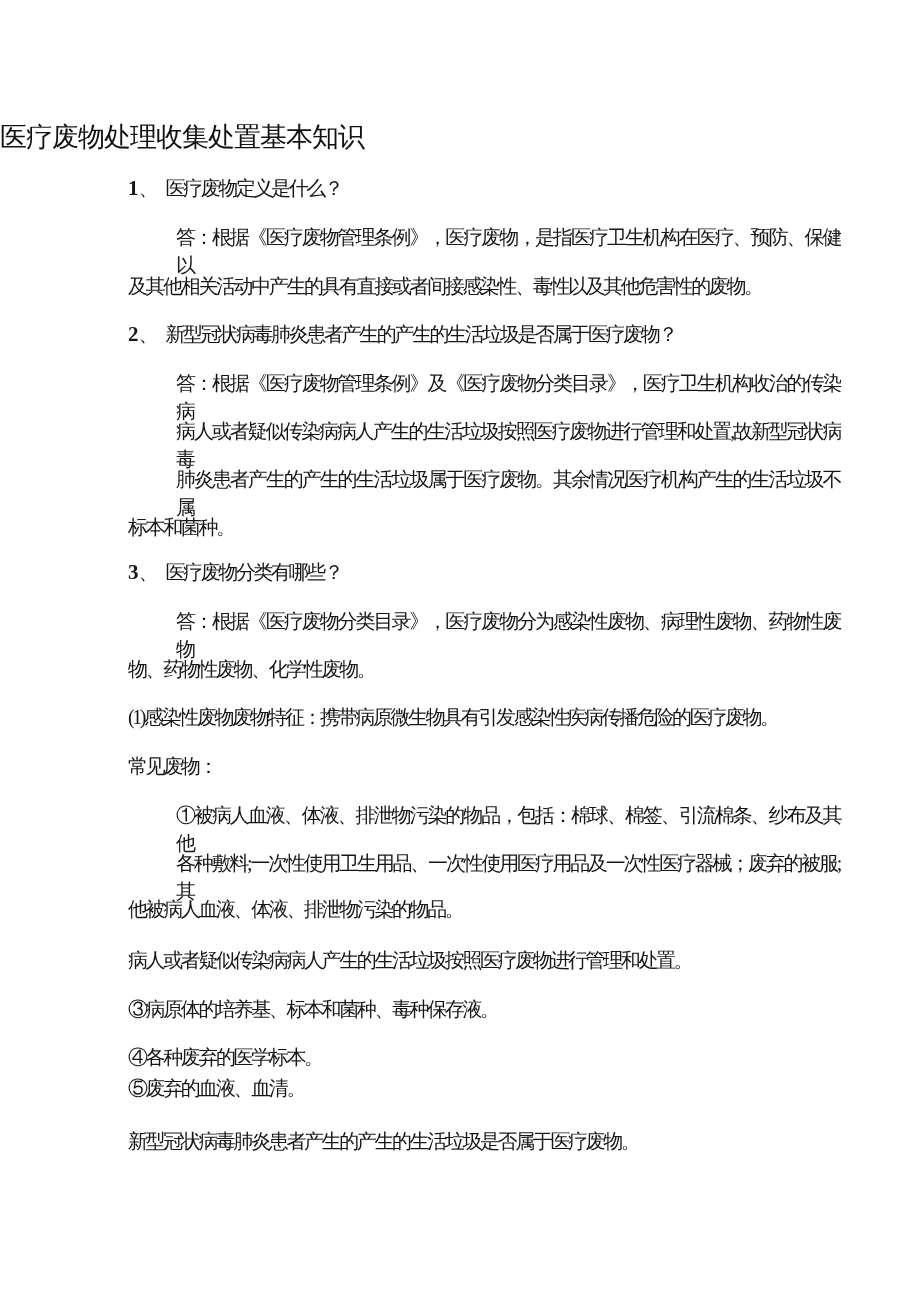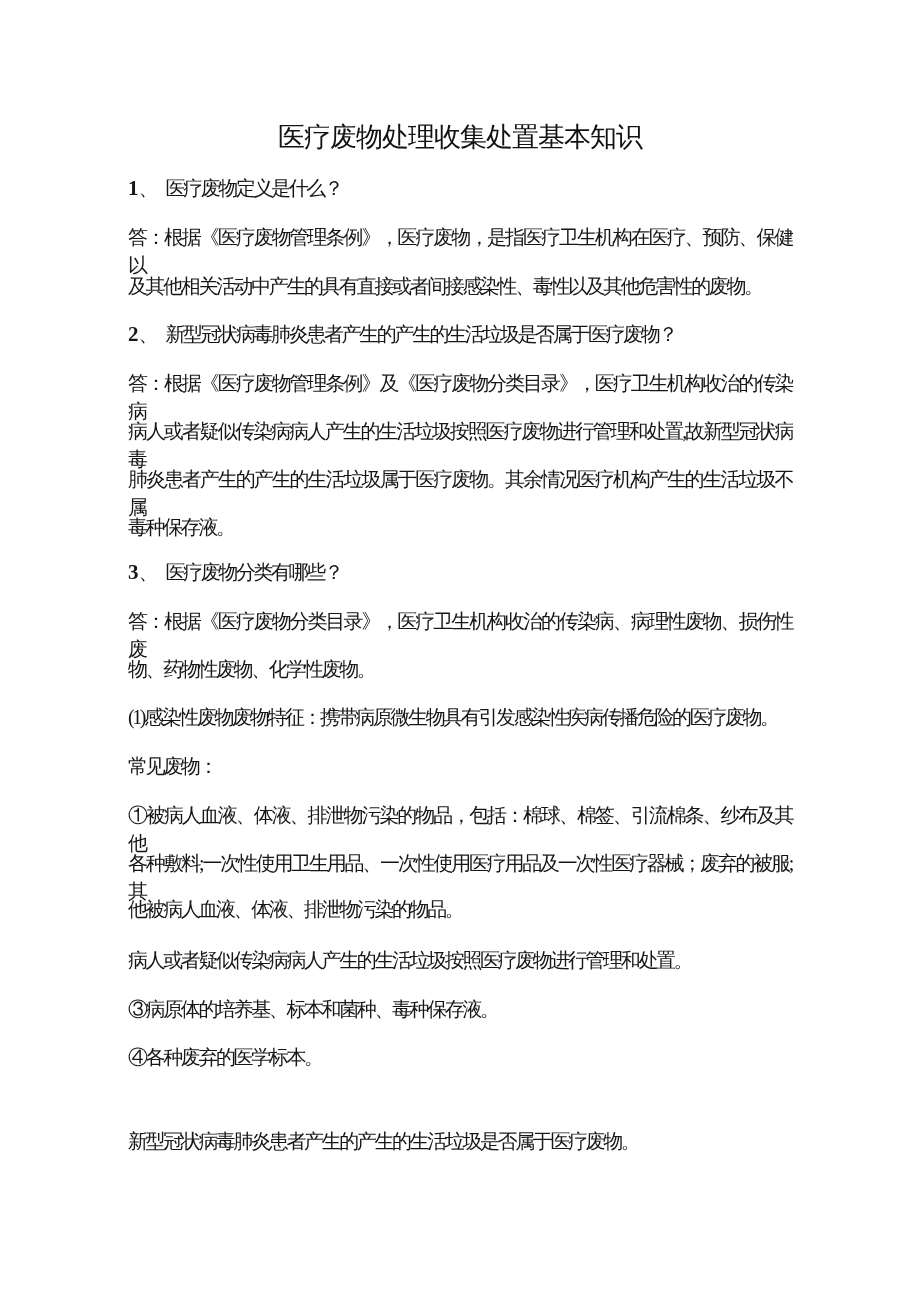--- a/index.html
+++ b/index.html
@@ -14,21 +14,21 @@
     background: #ffffff;
     overflow: hidden;
     font-family: "Liberation Sans", "DejaVu Sans", sans-serif;
     color: #1a1a1a;
   }
   .doc-title {
     position: absolute;
     left: 0;
     width: 920px;
     top: 119px;
-    text-align: center;
+    text-align: left;
     font-family: "Liberation Serif", "DejaVu Serif", serif;
     font-size: 27px;
     font-weight: 400;
     letter-spacing: -1px;
     line-height: 36px;
     color: #111111;
     white-space: nowrap;
   }
   .line {
     position: absolute;
@@ -38,20 +38,21 @@
     line-height: 28px;
     letter-spacing: -2.4px;
     white-space: nowrap;
     color: #161616;
     font-family: Liberation Serif, serif;
   }
   .line.fill {
     white-space: normal;
     text-align: justify;
     text-align-last: justify;
+    margin-left: 48px;
   }
   .qnum {
     font-weight: 700;
     font-size: 21px;
     letter-spacing: 0;
   }
   .qsep {
     letter-spacing: 0;
     margin-right: 7px;
   }
@@ -66,32 +67,33 @@
   <div class="line" style="top:174px"><span class="qnum">1</span><span class="qsep">、</span><span>医疗废物定义是什么？</span></div>
 
   <div class="line fill" style="top:223px">答：根据《医疗废物管理条例》，医疗废物，是指医疗卫生机构在医疗、预防、保健以</div>
   <div class="line" style="top:272px">及其他相关活动中产生的具有直接或者间接感染性、毒性以及其他危害性的废物。</div>
 
   <div class="line" style="top:320px"><span class="qnum">2</span><span class="qsep">、</span><span>新型冠状病毒肺炎患者产生的产生的生活垃圾是否属于医疗废物？</span></div>
 
   <div class="line fill" style="top:369px">答：根据《医疗废物管理条例》及《医疗废物分类目录》，医疗卫生机构收治的传染病</div>
   <div class="line fill" style="top:417px">病人或者疑似传染病病人产生的生活垃圾按照医疗废物进行管理和处置,故新型冠状病毒</div>
   <div class="line fill" style="top:465px">肺炎患者产生的产生的生活垃圾属于医疗废物。其余情况医疗机构产生的生活垃圾不属</div>
-  <div class="line" style="top:513px">毒种保存液。</div>
+  <div class="line" style="top:513px">标本和菌种。</div>
 
   <div class="line" style="top:558px"><span class="qnum">3</span><span class="qsep">、</span><span>医疗废物分类有哪些？</span></div>
 
-  <div class="line fill" style="top:607px">答：根据《医疗废物分类目录》，医疗卫生机构收治的传染病、病理性废物、损伤性废</div>
+  <div class="line fill" style="top:607px">答：根据《医疗废物分类目录》，医疗废物分为感染性废物、病理性废物、药物性废物</div>
   <div class="line" style="top:655px">物、药物性废物、化学性废物。</div>
 
   <div class="line" style="top:703px">(1)感染性废物废物特征：携带病原微生物具有引发感染性疾病传播危险的医疗废物。</div>
   <div class="line" style="top:752px">常见废物：</div>
 
   <div class="line fill" style="top:801px">①被病人血液、体液、排泄物污染的物品，包括：棉球、棉签、引流棉条、纱布及其他</div>
   <div class="line fill" style="top:849px">各种敷料;一次性使用卫生用品、一次性使用医疗用品及一次性医疗器械；废弃的被服;其</div>
   <div class="line" style="top:895px">他被病人血液、体液、排泄物污染的物品。</div>
 
   <div class="line" style="top:946px">病人或者疑似传染病病人产生的生活垃圾按照医疗废物进行管理和处置。</div>
   <div class="line" style="top:995px">③病原体的培养基、标本和菌种、毒种保存液。</div>
   <div class="line" style="top:1043px">④各种废弃的医学标本。</div>
+  <div class="line" style="top:1074px">⑤废弃的血液、血清。</div>
   <div class="line" style="top:1127px">新型冠状病毒肺炎患者产生的产生的生活垃圾是否属于医疗废物。</div>
 
 </div>
 
 </body></html>

